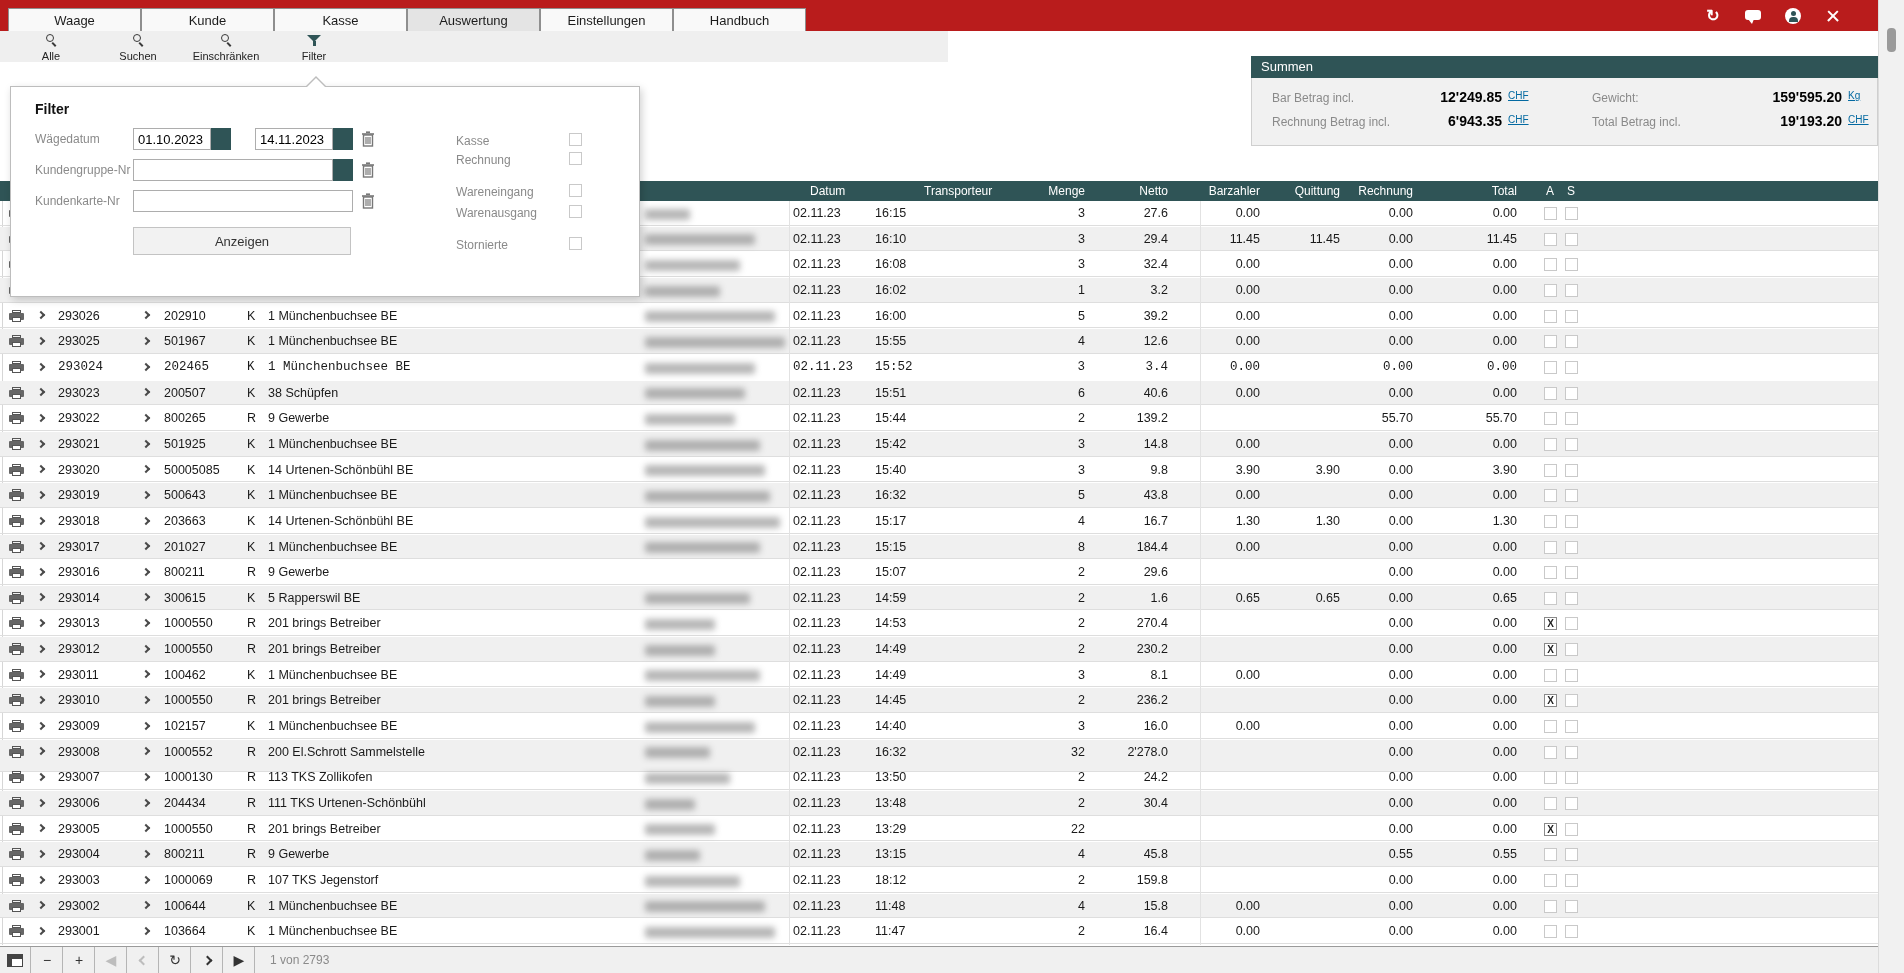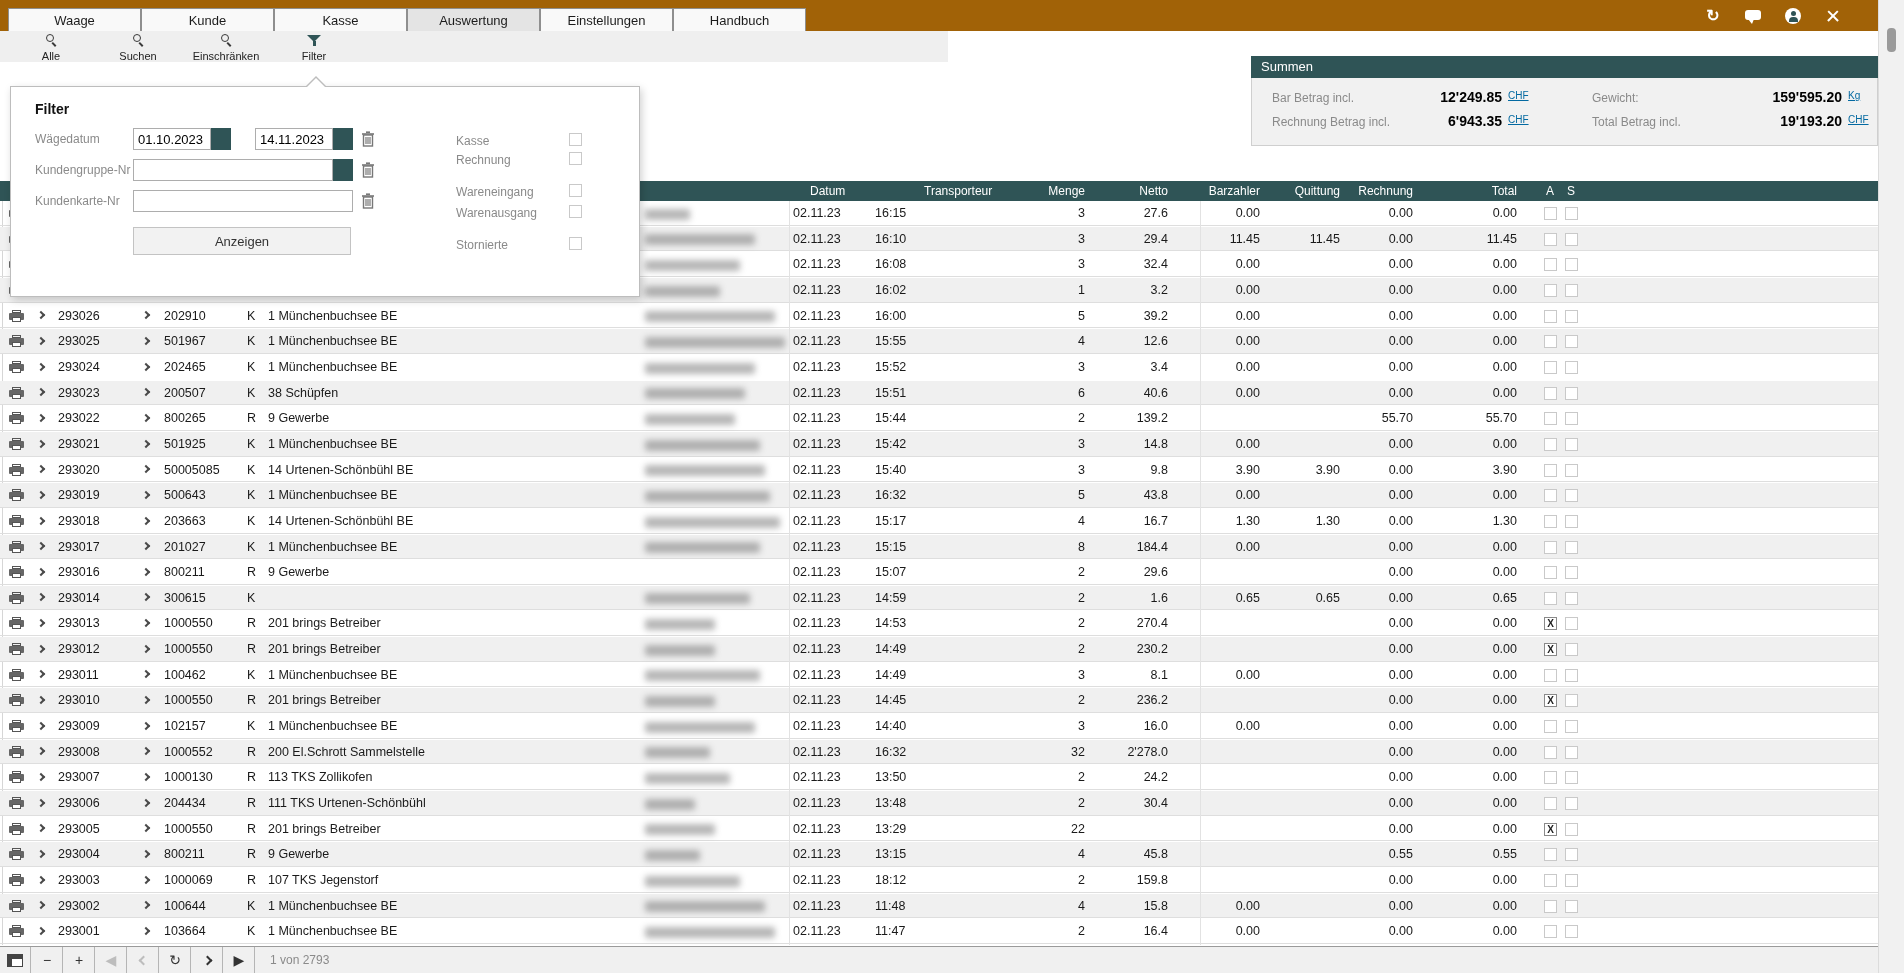--- a/index.html
+++ b/index.html
@@ -1,20 +1,20 @@
 <!DOCTYPE html>
 <html><head>
 <meta charset="utf-8">
 <style>
   * { margin:0; padding:0; box-sizing:border-box; }
   html,body { width:1904px; height:973px; overflow:hidden; background:#fff;
               font-family:"Liberation Sans", sans-serif; color:#1a1a1a; }
 
   
-  #topbar { position:absolute; left:0; top:0; width:1878px; height:31px; background:#a16207; }
+  #topbar { position:absolute; left:0; top:0; width:1878px; height:31px; background:#b91c1c; }
   .tab { position:absolute; top:8px; height:23px; width:133px; background:#f9f9f9;
          border:1px solid #8f8f8f; border-bottom:none; font-size:13px; color:#1c1c1c;
          display:flex; align-items:center; justify-content:center; cursor:default; }
   .tab.active { background:#e4e4e4; }
   .winicons { position:absolute; right:36px; top:0; height:31px; display:flex; align-items:center; gap:22px; }
   .wi { width:18px; height:18px; position:relative; color:#fff; }
   .wi-refresh { font-size:16px; line-height:18px; text-align:center; font-weight:bold; }
   .wi-chat { }
   .wi-chat .bubble { position:absolute; left:1px; top:3px; width:16px; height:10px; background:#fff; border-radius:3px; }
   .wi-chat .tail { position:absolute; left:4px; top:12px; width:0; height:0;
@@ -343,21 +343,21 @@
       <span class="cell " style="left: 875px; width: 44px;">15:55</span>
       <span class="cell rt" style="left: 1005px; width: 80px;">4</span>
       <span class="cell rt" style="left: 1088px; width: 80px;">12.6</span>
       <span class="cell rt" style="left: 1170px; width: 90px;">0.00</span>
       <span class="cell rt" style="left: 1250px; width: 90px;"></span>
       <span class="cell rt" style="left: 1323px; width: 90px;">0.00</span>
       <span class="cell rt" style="left: 1427px; width: 90px;">0.00</span>
       <div class="cb" style="left: 1544px; top: 6px;"></div>
       <div class="cb" style="left: 1565px; top: 6px;"></div>
     </div>
-    <div class="row" style="top: 355px; height: 43px; line-height: 25px;">
+    <div class="row" style="top: 355px; height: 43px; line-height: 25px; font-family: Liberation Mono, monospace;">
       <div class="printer" style="position: absolute; left: 9px; top: 6px;">
         <div class="top"></div>
         <div class="bodyp"></div>
         <div class="paper"></div>
       </div>
       <span class="chev" style="position: absolute; left: 38px; top: 8.5px; transform: rotate(45deg);"></span>
       <span class="chev" style="position: absolute; left: 143px; top: 8.5px; transform: rotate(45deg);"></span>
       <span class="cell " style="left: 58px; width: 80px;">293024</span>
       <span class="cell " style="left: 164px; width: 80px;">202465</span>
       <span class="cell " style="left: 247px; width: 16px;">K</span>
@@ -569,20 +569,21 @@
       <div class="printer" style="position: absolute; left: 9px; top: 6px;">
         <div class="top"></div>
         <div class="bodyp"></div>
         <div class="paper"></div>
       </div>
       <span class="chev" style="position: absolute; left: 38px; top: 8px; transform: rotate(45deg);"></span>
       <span class="chev" style="position: absolute; left: 143px; top: 8px; transform: rotate(45deg);"></span>
       <span class="cell " style="left: 58px; width: 80px;">293014</span>
       <span class="cell " style="left: 164px; width: 80px;">300615</span>
       <span class="cell " style="left: 247px; width: 16px;">K</span>
+      <span class="cell " style="left: 268px; width: 360px;">5 Rapperswil BE</span>
       <div class="blurname" style="left: 645px; width: 105px; top: 7px;"></div>
       <span class="cell " style="left: 793px; width: 72px;">02.11.23</span>
       <span class="cell " style="left: 875px; width: 44px;">14:59</span>
       <span class="cell rt" style="left: 1005px; width: 80px;">2</span>
       <span class="cell rt" style="left: 1088px; width: 80px;">1.6</span>
       <span class="cell rt" style="left: 1170px; width: 90px;">0.65</span>
       <span class="cell rt" style="left: 1250px; width: 90px;">0.65</span>
       <span class="cell rt" style="left: 1323px; width: 90px;">0.00</span>
       <span class="cell rt" style="left: 1427px; width: 90px;">0.65</span>
       <div class="cb" style="left: 1544px; top: 5.5px;"></div>
@@ -701,21 +702,21 @@
       <span class="cell " style="left: 875px; width: 44px;">14:40</span>
       <span class="cell rt" style="left: 1005px; width: 80px;">3</span>
       <span class="cell rt" style="left: 1088px; width: 80px;">16.0</span>
       <span class="cell rt" style="left: 1170px; width: 90px;">0.00</span>
       <span class="cell rt" style="left: 1250px; width: 90px;"></span>
       <span class="cell rt" style="left: 1323px; width: 90px;">0.00</span>
       <span class="cell rt" style="left: 1427px; width: 90px;">0.00</span>
       <div class="cb" style="left: 1544px; top: 6px;"></div>
       <div class="cb" style="left: 1565px; top: 6px;"></div>
     </div>
-    <div class="row even" style="top: 740px; height: 24px; line-height: 24px;">
+    <div class="row even" style="top: 740px; height: 32px; line-height: 24px;">
       <div class="printer" style="position: absolute; left: 9px; top: 6px;">
         <div class="top"></div>
         <div class="bodyp"></div>
         <div class="paper"></div>
       </div>
       <span class="chev" style="position: absolute; left: 38px; top: 8px; transform: rotate(45deg);"></span>
       <span class="chev" style="position: absolute; left: 143px; top: 8px; transform: rotate(45deg);"></span>
       <span class="cell " style="left: 58px; width: 80px;">293008</span>
       <span class="cell " style="left: 164px; width: 80px;">1000552</span>
       <span class="cell " style="left: 247px; width: 16px;">R</span>

